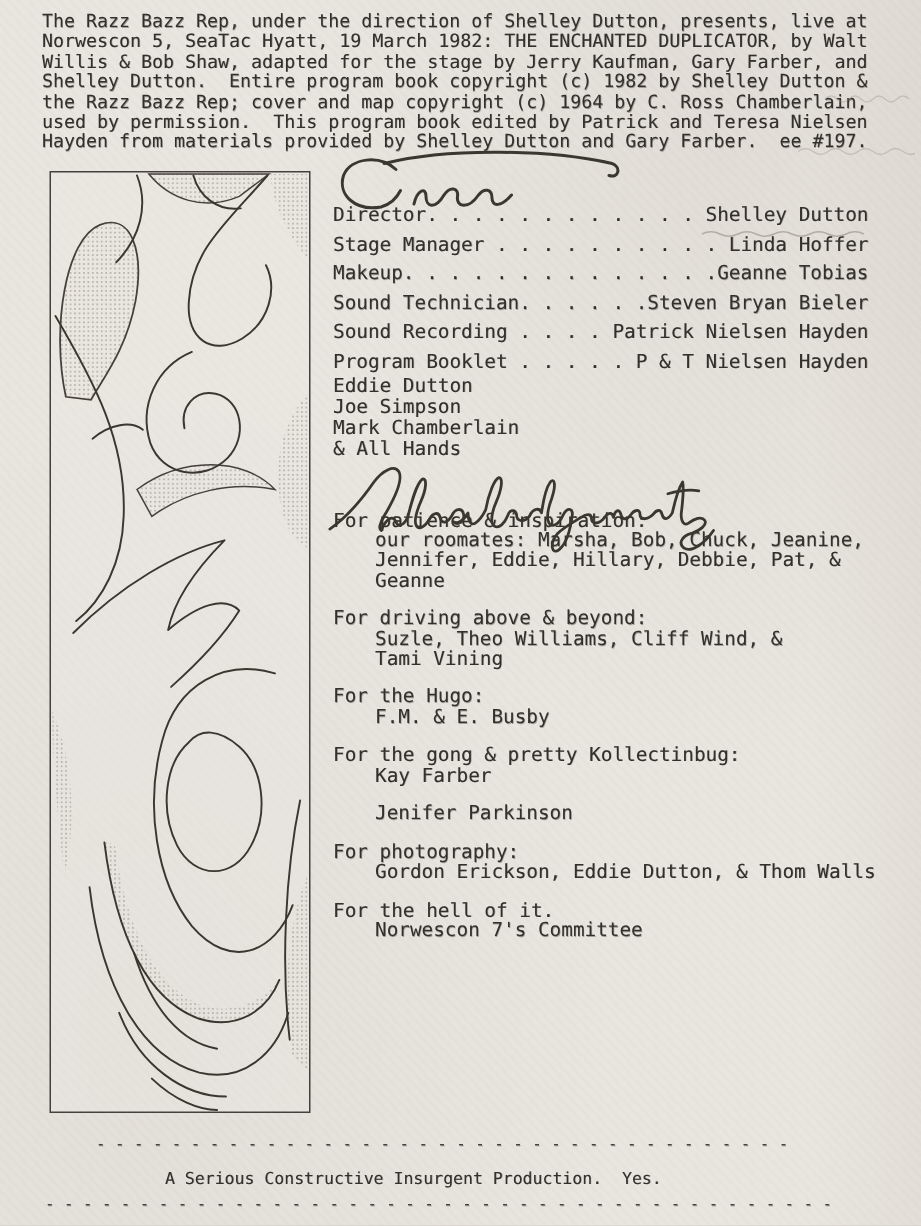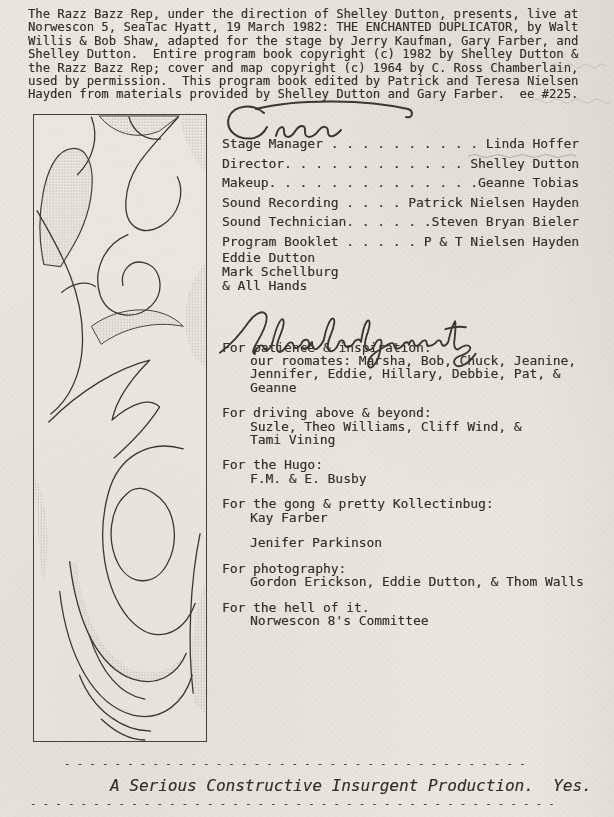--- a/index.html
+++ b/index.html
@@ -38,37 +38,37 @@
   .ack-heading svg{width:100%;height:100%;display:block;}
 
   .ack{position:absolute;left:222px;top:341px;width:382px;font-size:12.9px;line-height:13.2px;}
   .ack-section{margin-bottom:12.5px;}
   .ack-head-line{white-space:pre;}
   .ack-line{white-space:pre;padding-left:28px;}
 
   .dash-row{position:absolute;font-size:10.5px;line-height:12px;white-space:pre;color:#3b3833;}
   .dash1{left:64px;top:757px;}
   .dash2{left:30px;top:797px;}
-  .footer-note{position:absolute;left:110px;top:779px;font-size:16px;line-height:13px;white-space:pre;font-style:italic;}
+  .footer-note{position:absolute;left:110px;top:779px;font-size:11px;line-height:13px;white-space:pre;}
 
   .ink{stroke:#3a372f;fill:none;stroke-linecap:round;stroke-linejoin:round;}
 </style>
 </head>
 <body>
 
 <div class="page">
 
   <div class="intro tw">
     <div class="tline">The Razz Bazz Rep, under the direction of Shelley Dutton, presents, live at</div>
     <div class="tline">Norwescon 5, SeaTac Hyatt, 19 March 1982: THE ENCHANTED DUPLICATOR, by Walt</div>
     <div class="tline">Willis &amp; Bob Shaw, adapted for the stage by Jerry Kaufman, Gary Farber, and</div>
     <div class="tline">Shelley Dutton.  Entire program book copyright (c) 1982 by Shelley Dutton &amp;</div>
     <div class="tline">the Razz Bazz Rep; cover and map copyright (c) 1964 by C. Ross Chamberlain,</div>
     <div class="tline">used by permission.  This program book edited by Patrick and Teresa Nielsen</div>
-    <div class="tline">Hayden from materials provided by Shelley Dutton and Gary Farber.  ee #225.</div>
+    <div class="tline">Hayden from materials provided by Shelley Dutton and Gary Farber.  ee #197.</div>
   </div>
 
   <svg class="scribble" style="left:548px;top:58px" width="62" height="16" viewBox="0 0 62 16">
     <path d="M2,8 q4,-4 8,0 t8,0 t8,0 t8,0 t8,0 t8,0 t8,0" stroke="#9a948a" stroke-width="1" fill="none"></path>
   </svg>
   <svg class="scribble" style="left:530px;top:92px" width="80" height="16" viewBox="0 0 80 16">
     <path d="M2,9 q5,-4 10,0 t10,0 t10,0 t10,0 t10,0 t10,0 t10,0 t10,0" stroke="#9a948a" stroke-width="1" fill="none"></path>
   </svg>
 
   <div class="art-box">
@@ -113,28 +113,29 @@
     <svg viewBox="0 0 200 46">
       <g class="ink" stroke-width="2">
         <path d="M 44,15 C 33,5 14,7 9,19 C 5,32 17,43 34,40 C 41,38 45,33 47,29"></path>
         <path d="M 56,38 C 58,29 64,26 64,33 C 64,40 70,42 76,32 C 80,26 86,27 85,33 C 84,40 92,42 99,32 C 103,27 108,28 108,34 C 108,40 114,40 121,32"></path>
         <path d="M 36,11 C 80,0 148,2 188,11 C 194,13 193,21 186,19"></path>
       </g>
     </svg>
   </div>
 
   <div class="credits tw">
+    <div class="credit-line">Director. . . . . . . . . . . . Shelley Dutton</div>
     <div class="credit-line">Stage Manager . . . . . . . . . . Linda Hoffer</div>
-    <div class="credit-line">Director. . . . . . . . . . . . Shelley Dutton</div>
     <div class="credit-line">Makeup. . . . . . . . . . . . . .Geanne Tobias</div>
+    <div class="credit-line">Sound Technician. . . . . .Steven Bryan Bieler</div>
     <div class="credit-line">Sound Recording . . . . Patrick Nielsen Hayden</div>
-    <div class="credit-line">Sound Technician. . . . . .Steven Bryan Bieler</div>
     <div class="credit-line">Program Booklet . . . . . P &amp; T Nielsen Hayden</div>
     <div class="credit-extra">Eddie Dutton</div>
-    <div class="credit-extra">Mark Schellburg</div>
+    <div class="credit-extra">Joe Simpson</div>
+    <div class="credit-extra">Mark Chamberlain</div>
     <div class="credit-extra">&amp; All Hands</div>
   </div>
 
   <svg class="pencil-underline" width="116" height="8" viewBox="0 0 116 8">
     <path d="M2,4 q6,-3 12,0 t12,0 t12,0 t12,0 t12,0 t12,0 t12,0 t12,0 t12,0" stroke="#9a948a" stroke-width="1" fill="none"></path>
   </svg>
 
   <div class="ack-heading">
     <span class="sr">Acknowledgements</span>
     <svg viewBox="0 0 300 64">
@@ -182,21 +183,21 @@
     </div>
     <div class="ack-section">
       <div class="ack-line">Jenifer Parkinson</div>
     </div>
     <div class="ack-section">
       <div class="ack-head-line">For photography:</div>
       <div class="ack-line">Gordon Erickson, Eddie Dutton, &amp; Thom Walls</div>
     </div>
     <div class="ack-section">
       <div class="ack-head-line">For the hell of it.</div>
-      <div class="ack-line">Norwescon 8's Committee</div>
+      <div class="ack-line">Norwescon 7's Committee</div>
     </div>
   </div>
 
   <div class="dash-row dash1 tw">- - - - - - - - - - - - - - - - - - - - - - - - - - - - - - - - - - - - -</div>
   <div class="footer-note tw">A Serious Constructive Insurgent Production.  Yes.</div>
   <div class="dash-row dash2 tw">- - - - - - - - - - - - - - - - - - - - - - - - - - - - - - - - - - - - - - - - - -</div>
 
 </div>
 
 </body></html>

